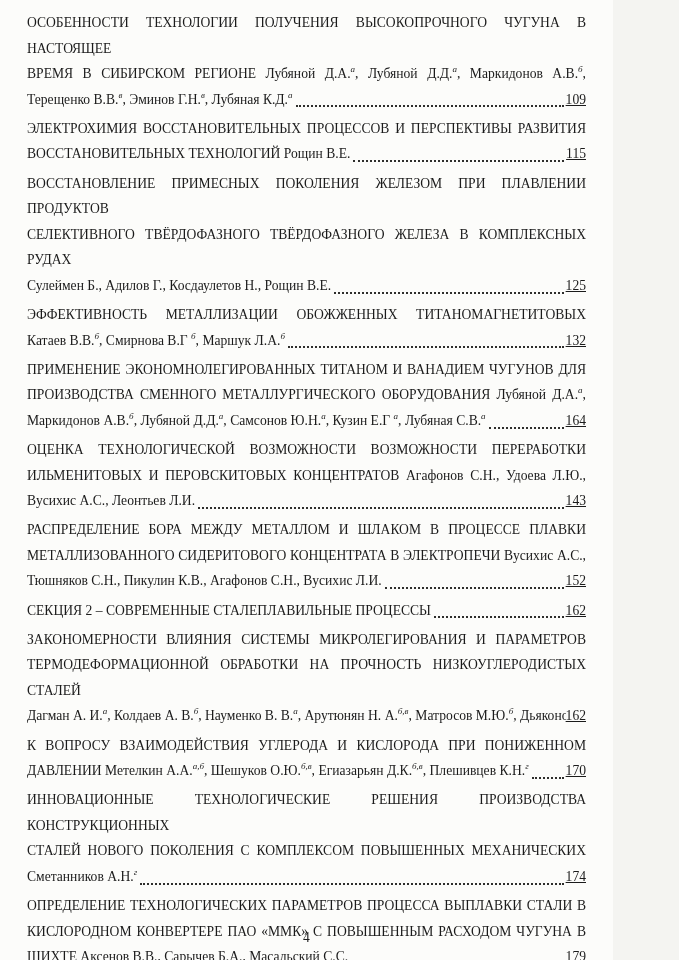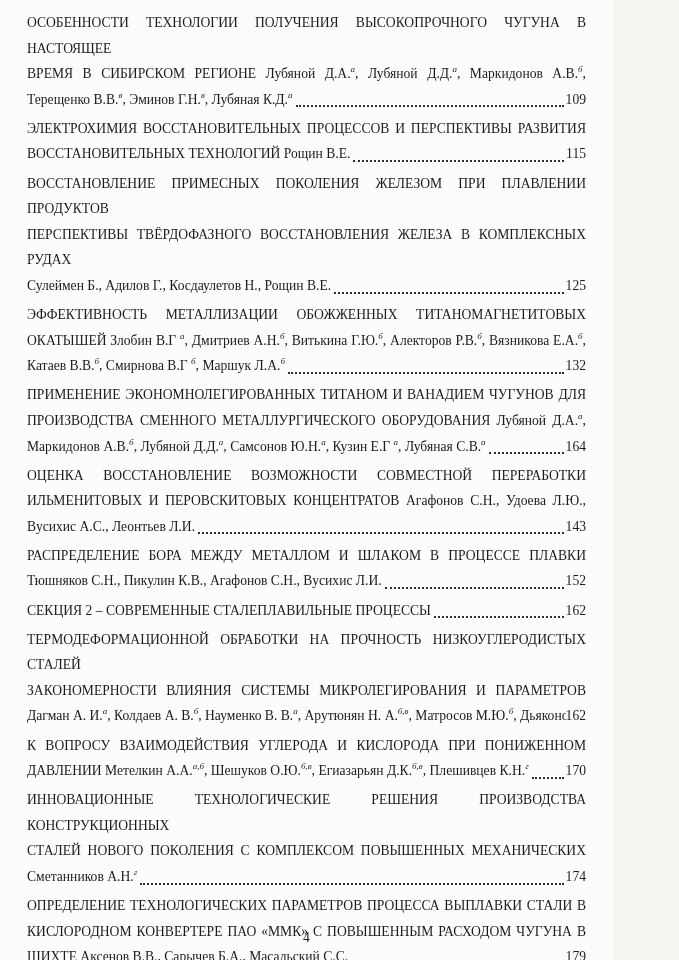--- a/index.html
+++ b/index.html
@@ -34,21 +34,21 @@
   }
   .ltext { white-space: nowrap; flex: 0 1 auto; overflow: hidden; }
   .leader {
     flex: 1 1 auto;
     min-width: 6px;
     border-bottom: 2px dotted #2e2e2c;
     align-self: flex-end;
     margin: 0 2px 5px 3px;
   }
   .leader.nodots { border-bottom: none; min-width: 0; margin: 0; }
-  .pg { flex: 0 0 auto; }
+  .pg { flex: 0 0 auto; text-decoration: underline; }
   sup {
     font-size: 9px;
     font-style: italic;
     line-height: 0;
     vertical-align: super;
   }
   .footer {
     position: absolute;
     left: 0; right: 0; bottom: 14px;
     text-align: center;
@@ -73,72 +73,72 @@
       <div class="entry">
         <div class="line just">ЭЛЕКТРОХИМИЯ ВОССТАНОВИТЕЛЬНЫХ ПРОЦЕССОВ  И ПЕРСПЕКТИВЫ РАЗВИТИЯ</div>
         <div class="line last">
           <span class="ltext">ВОССТАНОВИТЕЛЬНЫХ ТЕХНОЛОГИЙ Рощин В.Е.</span>
           <span class="leader"></span>
           <span class="pg">115</span>
         </div>
       </div>
       <div class="entry">
         <div class="line just">ВОССТАНОВЛЕНИЕ ПРИМЕСНЫХ ПОКОЛЕНИЯ ЖЕЛЕЗОМ ПРИ ПЛАВЛЕНИИ ПРОДУКТОВ</div>
-        <div class="line just">ПЕРСПЕКТИВЫ ТВЁРДОФАЗНОГО ВОССТАНОВЛЕНИЯ ЖЕЛЕЗА В КОМПЛЕКСНЫХ РУДАХ</div>
+        <div class="line just">СЕЛЕКТИВНОГО ТВЁРДОФАЗНОГО ТВЁРДОФАЗНОГО ЖЕЛЕЗА В КОМПЛЕКСНЫХ РУДАХ</div>
         <div class="line last">
           <span class="ltext">Сулеймен Б., Адилов Г., Косдаулетов Н., Рощин В.Е. </span>
           <span class="leader"></span>
           <span class="pg">125</span>
         </div>
       </div>
       <div class="entry">
         <div class="line just">ЭФФЕКТИВНОСТЬ МЕТАЛЛИЗАЦИИ ОБОЖЖЕННЫХ ТИТАНОМАГНЕТИТОВЫХ</div>
-        <div class="line just">ОКАТЫШЕЙ Злобин В.Г <sup>а</sup>, Дмитриев А.Н.<sup>б</sup>, Витькина Г.Ю.<sup>б</sup>, Алекторов Р.В.<sup>б</sup>, Вязникова Е.А.<sup>б</sup>,</div>
         <div class="line last">
           <span class="ltext">Катаев В.В.<sup>б</sup>, Смирнова В.Г <sup>б</sup>, Маршук Л.А.<sup>б</sup> </span>
           <span class="leader"></span>
           <span class="pg">132</span>
         </div>
       </div>
       <div class="entry">
         <div class="line just">ПРИМЕНЕНИЕ ЭКОНОМНОЛЕГИРОВАННЫХ ТИТАНОМ И ВАНАДИЕМ ЧУГУНОВ ДЛЯ</div>
         <div class="line just">ПРОИЗВОДСТВА СМЕННОГО МЕТАЛЛУРГИЧЕСКОГО ОБОРУДОВАНИЯ Лубяной Д.А.<sup>а</sup>,</div>
         <div class="line last">
           <span class="ltext">Маркидонов А.В.<sup>б</sup>, Лубяной Д.Д.<sup>а</sup>, Самсонов Ю.Н.<sup>а</sup>, Кузин Е.Г <sup>а</sup>, Лубяная С.В.<sup>а</sup></span>
           <span class="leader"></span>
           <span class="pg">164</span>
         </div>
       </div>
       <div class="entry">
-        <div class="line just">ОЦЕНКА ВОССТАНОВЛЕНИЕ ВОЗМОЖНОСТИ СОВМЕСТНОЙ ПЕРЕРАБОТКИ</div>
+        <div class="line just">ОЦЕНКА ТЕХНОЛОГИЧЕСКОЙ ВОЗМОЖНОСТИ ВОЗМОЖНОСТИ ПЕРЕРАБОТКИ</div>
         <div class="line just">ИЛЬМЕНИТОВЫХ И ПЕРОВСКИТОВЫХ КОНЦЕНТРАТОВ Агафонов С.Н., Удоева Л.Ю.,</div>
         <div class="line last">
           <span class="ltext">Вусихис А.С., Леонтьев Л.И.</span>
           <span class="leader"></span>
           <span class="pg">143</span>
         </div>
       </div>
       <div class="entry">
         <div class="line just">РАСПРЕДЕЛЕНИЕ БОРА МЕЖДУ МЕТАЛЛОМ И ШЛАКОМ В ПРОЦЕССЕ ПЛАВКИ</div>
+        <div class="line just">МЕТАЛЛИЗОВАННОГО СИДЕРИТОВОГО КОНЦЕНТРАТА В ЭЛЕКТРОПЕЧИ Вусихис А.С.,</div>
         <div class="line last">
           <span class="ltext">Тюшняков С.Н., Пикулин К.В., Агафонов С.Н., Вусихис Л.И. </span>
           <span class="leader"></span>
           <span class="pg">152</span>
         </div>
       </div>
       <div class="entry">
         <div class="line last">
           <span class="ltext">СЕКЦИЯ 2 – СОВРЕМЕННЫЕ СТАЛЕПЛАВИЛЬНЫЕ ПРОЦЕССЫ </span>
           <span class="leader"></span>
           <span class="pg">162</span>
         </div>
       </div>
       <div class="entry">
+        <div class="line just">ЗАКОНОМЕРНОСТИ ВЛИЯНИЯ СИСТЕМЫ МИКРОЛЕГИРОВАНИЯ И ПАРАМЕТРОВ</div>
         <div class="line just">ТЕРМОДЕФОРМАЦИОННОЙ ОБРАБОТКИ НА ПРОЧНОСТЬ НИЗКОУГЛЕРОДИСТЫХ СТАЛЕЙ</div>
-        <div class="line just">ЗАКОНОМЕРНОСТИ ВЛИЯНИЯ СИСТЕМЫ МИКРОЛЕГИРОВАНИЯ И ПАРАМЕТРОВ</div>
         <div class="line last">
           <span class="ltext">Дагман А. И.<sup>а</sup>, Колдаев А. В.<sup>б</sup>, Науменко В. В.<sup>а</sup>, Арутюнян Н. А.<sup>б,в</sup>, Матросов М.Ю.<sup>б</sup>, Дьяконов Д.Л.<sup>б</sup></span>
           <span class="leader nodots"></span>
           <span class="pg">162</span>
         </div>
       </div>
       <div class="entry">
         <div class="line just">К ВОПРОСУ ВЗАИМОДЕЙСТВИЯ УГЛЕРОДА И КИСЛОРОДА ПРИ ПОНИЖЕННОМ</div>
         <div class="line last">
           <span class="ltext">ДАВЛЕНИИ Метелкин А.А.<sup>а,б</sup>, Шешуков О.Ю.<sup>б,в</sup>, Егиазарьян Д.К.<sup>б,в</sup>, Плешивцев К.Н.<sup>г</sup> </span>

